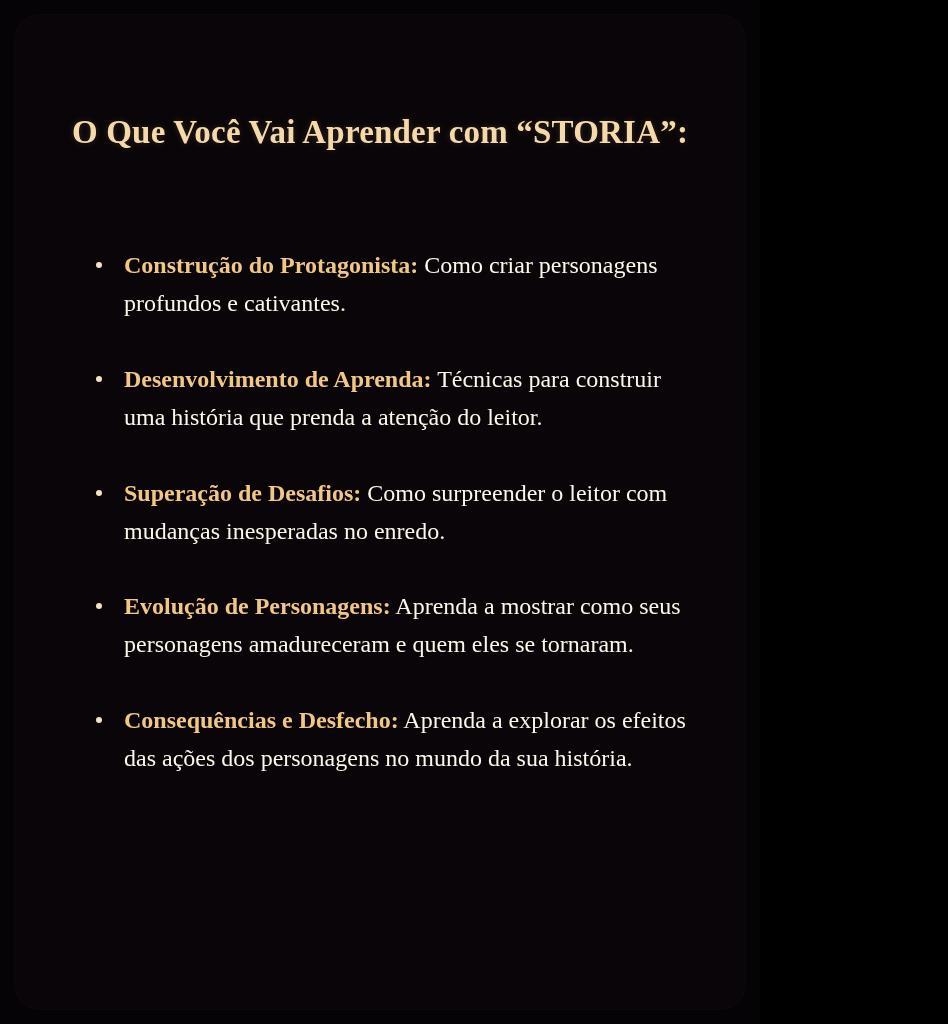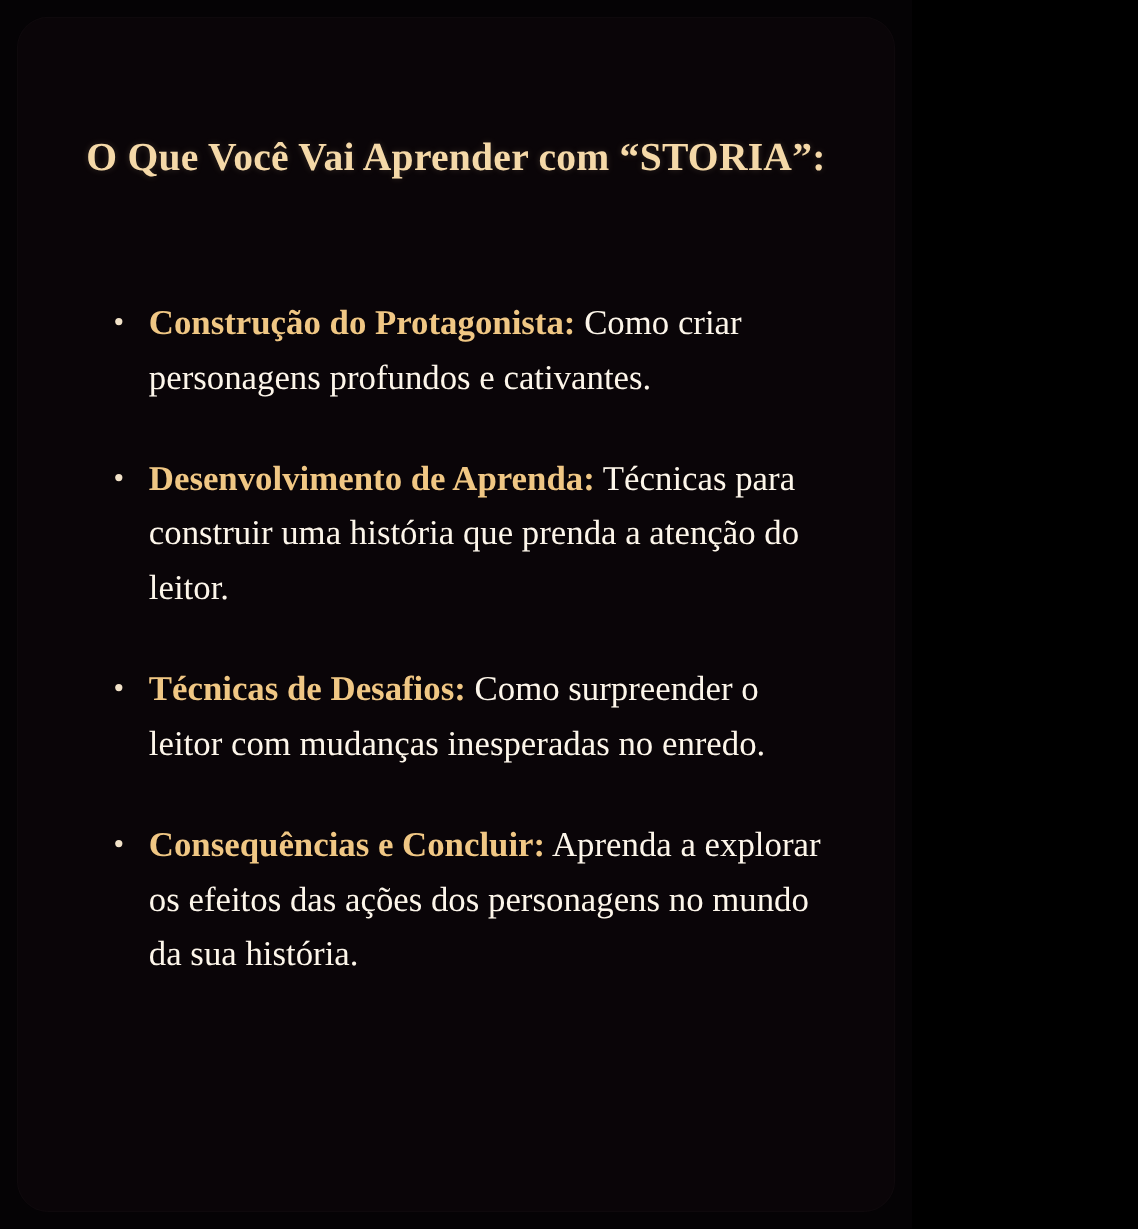--- a/index.html
+++ b/index.html
@@ -48,21 +48,21 @@
     margin: 0;
     padding: 0;
     margin-top: 96px;
     padding-left: 72px;
     padding-right: 60px;
   }
   .item {
     position: relative;
     color: #fdf4e6;
     font-family: "Liberation Serif", serif;
-    font-size: 29px;
+    font-size: 24px;
     line-height: 1.58;
     margin-bottom: 38px;
     padding-left: 38px;
   }
   .item:last-child {
     margin-bottom: 0;
   }
   .bullet {
     position: absolute;
     left: 10px;
@@ -95,25 +95,29 @@
         <span class="lead">Construção do Protagonista:</span><span class="rest"> Como criar personagens profundos e cativantes.</span>
       </li>
 
       <li class="item">
         <span class="bullet"></span>
         <span class="lead">Desenvolvimento de Aprenda:</span><span class="rest"> Técnicas para construir uma história que prenda a atenção do leitor.</span>
       </li>
 
       <li class="item">
         <span class="bullet"></span>
-        <span class="lead">Técnicas de Desafios:</span><span class="rest"> Como surpreender o leitor com mudanças inesperadas no enredo.</span>
+        <span class="lead">Superação de Desafios:</span><span class="rest"> Como surpreender o leitor com mudanças inesperadas no enredo.</span>
       </li>
 
+      <li class="item">
+        <span class="bullet"></span>
+        <span class="lead">Evolução de Personagens:</span><span class="rest"> Aprenda a mostrar como seus personagens amadureceram e quem eles se tornaram.</span>
+      </li>
 
 
       <li class="item">
         <span class="bullet"></span>
-        <span class="lead">Consequências e Concluir:</span><span class="rest"> Aprenda a explorar os efeitos das ações dos personagens no mundo da sua história.</span>
+        <span class="lead">Consequências e Desfecho:</span><span class="rest"> Aprenda a explorar os efeitos das ações dos personagens no mundo da sua história.</span>
       </li>
 
     </ul>
   </div>
 </div>
 
 </body></html>

